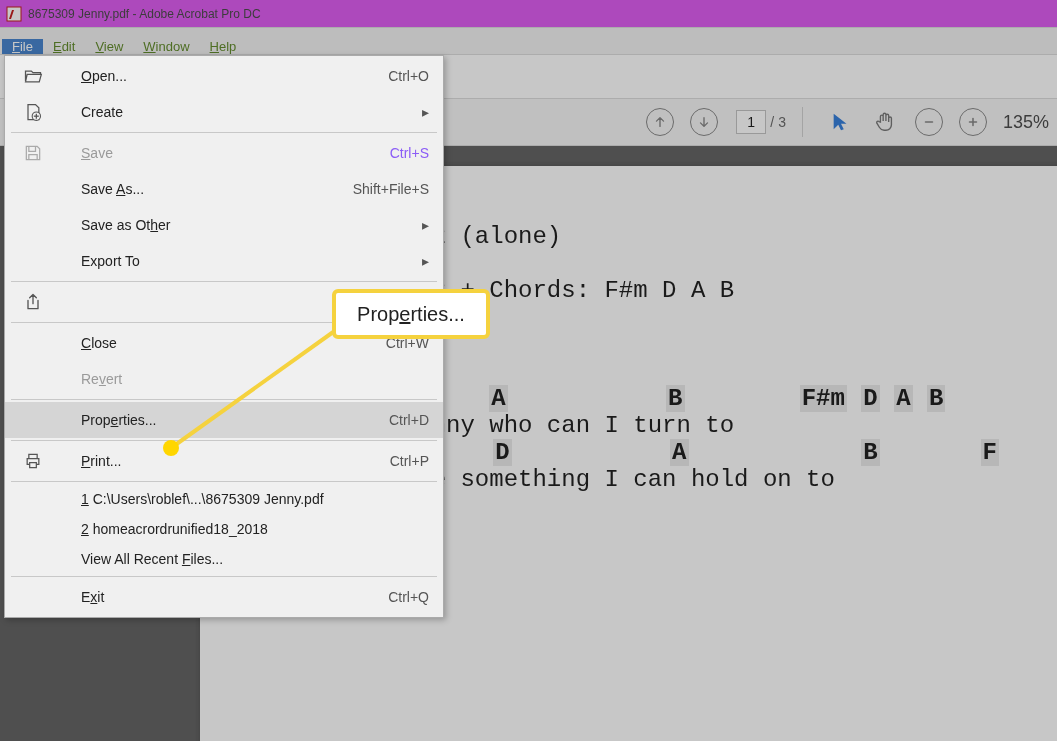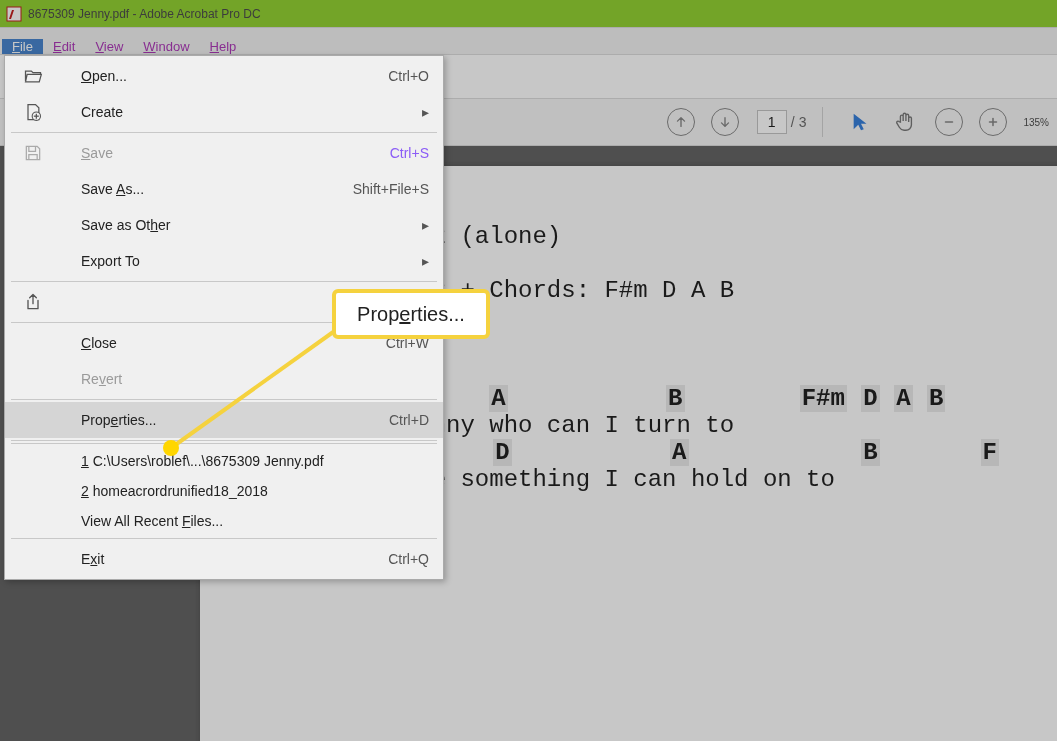--- a/index.html
+++ b/index.html
@@ -1,33 +1,33 @@
 <!DOCTYPE html>
 <html><head>
 <meta charset="utf-8">
 <style>
   * { margin: 0; padding: 0; box-sizing: border-box; }
   body { font-family: "Segoe UI", Arial, sans-serif; font-size: 14px; background: #fff; width: 1057px; height: 741px; overflow: hidden; position: relative; }
-  .titlebar { height: 28px; background: #84cc16; display: flex; align-items: center; padding-left: 6px; border-bottom: 1px solid #d8d8d8; }
+  .titlebar { height: 28px; background: #d946ef; display: flex; align-items: center; padding-left: 6px; border-bottom: 1px solid #d8d8d8; }
   .titlebar .app-icon { width: 16px; height: 16px; margin-right: 6px; }
   .titlebar .title { font-size: 12px; color: #333; }
   .menubar { height: 27px; background: #f0f0f0; display: flex; align-items: flex-end; padding-left: 2px; border-bottom: 1px solid #d8d8d8; }
-  .menubar .menu-item { padding: 0 10px; font-size: 13px; color: #a21caf; display: flex; align-items: center; cursor: pointer; }
+  .menubar .menu-item { padding: 0 10px; font-size: 13px; color: #4d7c0f; display: flex; align-items: center; cursor: pointer; }
   .menubar .menu-item.active { background: #2f74c8; color: #fff; }
   .menubar .menu-item .ul { text-decoration: underline; }
   .toolbar-area { height: 44px; background: #fff; border-bottom: 1px solid #d8d8d8; }
   .nav-toolbar { height: 47px; background: #f5f5f5; border-bottom: 1px solid #d8d8d8; display: flex; align-items: center; padding: 0 8px; }
   .nav-toolbar .spacer { flex: 1; }
   .nav-circle { width: 28px; height: 28px; border: 1.5px solid #777; border-radius: 50%; display:flex; align-items:center; justify-content:center; margin: 0 8px; color:#777; background:#f5f5f5; }
   .nav-circle svg { width: 14px; height: 14px; }
   .page-num-input { width: 30px; height: 24px; text-align: center; border: 1px solid #bbb; margin: 0 4px 0 10px; font-size: 14px; background:#fff; }
   .page-of { font-size: 14px; color:#555; }
   .vsep { width: 1px; height: 30px; background: #ccc; margin: 0 16px; }
   .tool-btn { width: 28px; height: 28px; display:flex; align-items:center; justify-content:center; margin: 0 8px; }
-  .zoom-label { font-size: 10px; color:#333; margin-left: 8px; }
+  .zoom-label { font-size: 18px; color:#333; margin-left: 8px; }
   .blue-arrow svg { color: #1a6dd6; }
 
   .doc-area { position: absolute; left: 0; top: 146px; right:0; bottom:0; background:#4f4f4f; }
   .doc-page { position:absolute; left: 200px; top: 20px; width: 900px; height: 800px; background:#fff; padding: 30px; font-family: "Courier New", monospace; font-size: 24px; color:#000; box-shadow: 0 0 6px rgba(0,0,0,.3); white-space: pre; }
   .doc-page .chord-bg { background:#e8e8e8; padding: 0 2px; font-weight:bold; }
 
   .file-menu { position: absolute; left: 4px; top: 55px; width: 440px; background:#f0f0f0; border:1px solid #aaa; box-shadow: 2px 2px 6px rgba(0,0,0,.25); padding: 2px 0; }
   .fm-item { height: 36px; display:flex; align-items:center; padding: 0 14px 0 14px; font-size: 14px; color:#222; cursor:pointer; position:relative;gap:24px; }
   .fm-item.disabled { color:#9a9a9a; cursor:default; }
   .fm-item.highlight { background:#d5d5d5; }
@@ -203,20 +203,29 @@
     <span class="icon-slot"></span>
     <span class="label">Re<span class="ul">v</span>ert</span>
   </div>
   <div class="fm-sep"></div>
   <div class="fm-item highlight">
     <span class="icon-slot"></span>
     <span class="label">Prop<span class="ul">e</span>rties...</span>
     <span class="shortcut">Ctrl+D</span>
   </div>
   <div class="fm-sep"></div>
+  <div class="fm-item">
+    <span class="icon-slot">
+        <svg viewBox="0 0 24 24">
+          <path d="M7 9 V4 h10 v5 M5 9 h14 v7 h-3 v4 H8 v-4 H5 Z M8 14 h8 v6 H8 Z" fill="none" stroke="#555" stroke-width="1.5"></path>
+        </svg>
+      </span>
+    <span class="label"><span class="ul">P</span>rint...</span>
+    <span class="shortcut">Ctrl+P</span>
+  </div>
   <div class="fm-sep"></div>
   <div class="fm-item compact">
     <span class="icon-slot"></span>
     <span class="label"><span class="ul">1</span> C:\Users\roblef\...\8675309 Jenny.pdf</span>
   </div>
   <div class="fm-item compact">
     <span class="icon-slot"></span>
     <span class="label"><span class="ul">2</span> homeacrordrunified18_2018</span>
   </div>
   <div class="fm-item compact">

